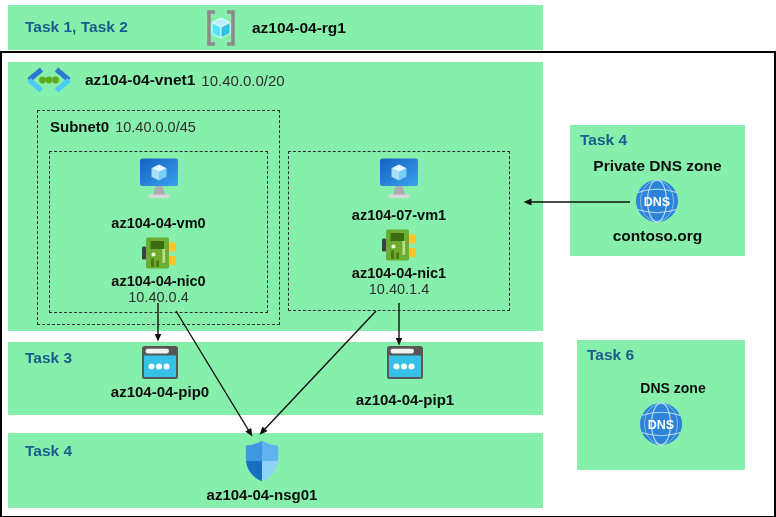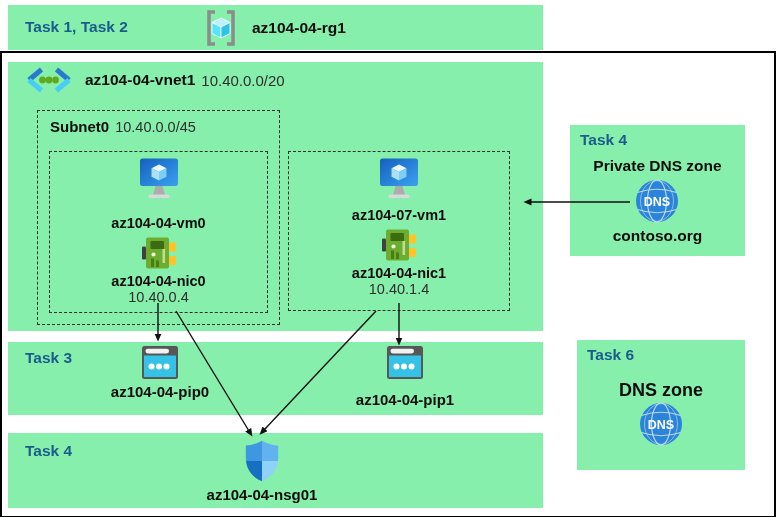--- a/index.html
+++ b/index.html
@@ -196,21 +196,21 @@
         <path d="M3.5,13.5 Q23,7 42.5,13.5" fill="none" stroke="#cfe6f8" stroke-width="1.1" opacity="0.85"></path>
         <path d="M3.5,30.5 Q23,37 42.5,30.5" fill="none" stroke="#cfe6f8" stroke-width="1.1" opacity="0.85"></path>
         <text x="23" y="26.5" text-anchor="middle" font-size="12.5" font-weight="bold" fill="#ffffff" font-family="Liberation Sans, sans-serif">DNS</text>
       </svg>
     </div>
     <div class="abs name" style="left:0;top:102px;width:175px;text-align:center;font-size:15.5px;">contoso.org</div>
   </div>
 
   <div class="abs band" style="left:577px;top:340px;width:168px;height:130px;">
     <div class="abs task-h" style="left:10px;top:6px;">Task 6</div>
-    <div class="abs name" style="left:0;top:40px;width:168px;text-align:center;font-size:18px;">DNS zone</div>
+    <div class="abs name" style="left:12px;top:40px;width:168px;text-align:center;font-size:14px;">DNS zone</div>
     <div class="abs" style="left:61px;top:62px;">
       <svg width="46" height="44" viewBox="0 0 46 44">
         <circle cx="23" cy="22" r="21" fill="#2c84da"></circle>
         <ellipse cx="23" cy="22" rx="9.5" ry="21" fill="none" stroke="#cfe6f8" stroke-width="1.1" opacity="0.9"></ellipse>
         <ellipse cx="23" cy="22" rx="16.5" ry="20.3" fill="none" stroke="#cfe6f8" stroke-width="1" opacity="0.55"></ellipse>
         <path d="M3.5,13.5 Q23,7 42.5,13.5" fill="none" stroke="#cfe6f8" stroke-width="1.1" opacity="0.85"></path>
         <path d="M3.5,30.5 Q23,37 42.5,30.5" fill="none" stroke="#cfe6f8" stroke-width="1.1" opacity="0.85"></path>
         <text x="23" y="26.5" text-anchor="middle" font-size="12.5" font-weight="bold" fill="#ffffff" font-family="Liberation Sans, sans-serif">DNS</text>
       </svg>
     </div>

